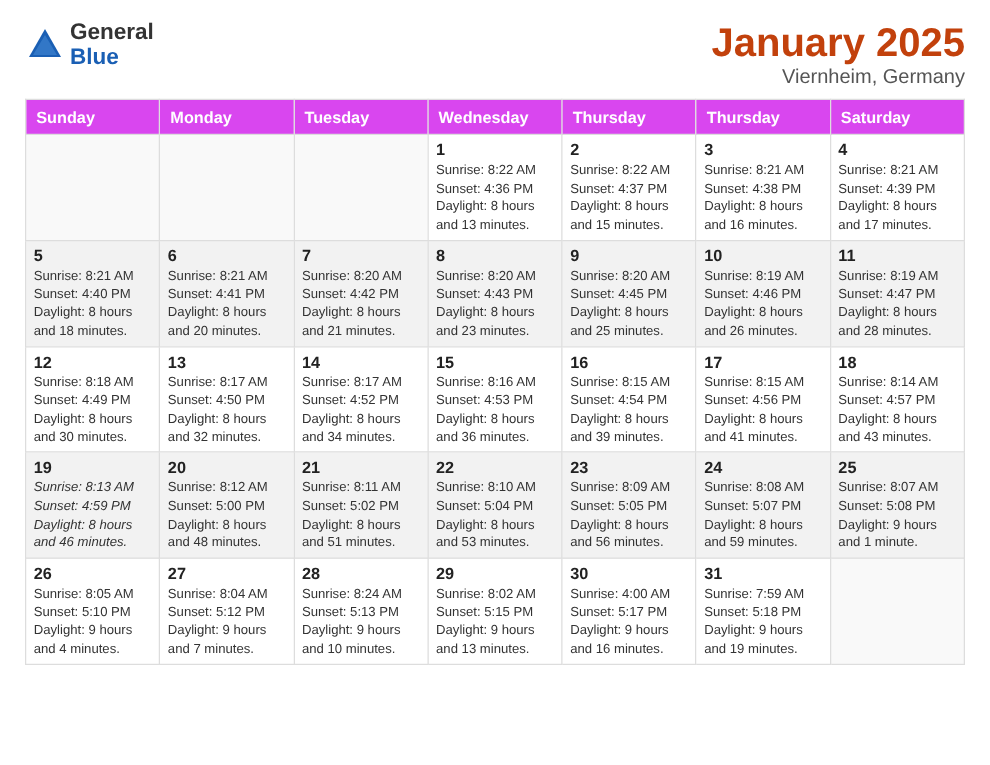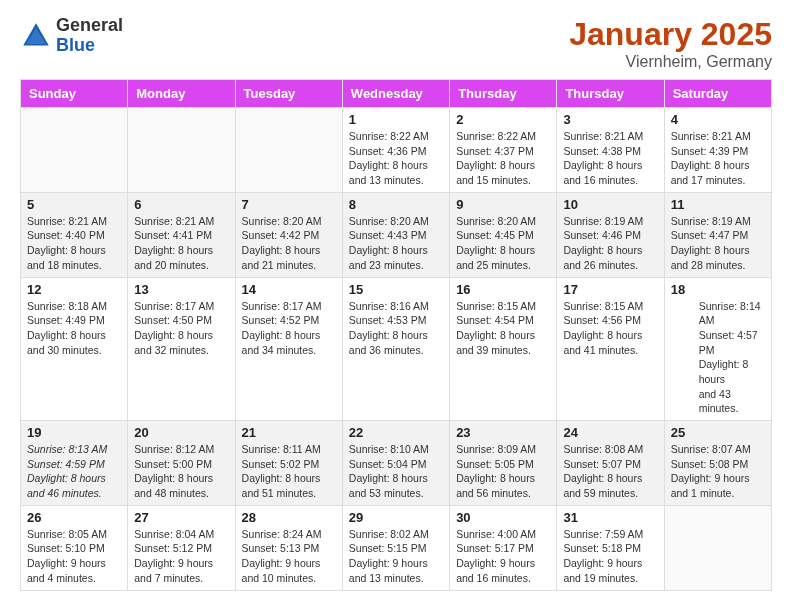--- a/index.html
+++ b/index.html
@@ -255,21 +255,21 @@
           </td>
           <td>
             <div class="day-number">17</div>
             <div class="day-info" style="white-space: pre-line;">Sunrise: 8:15 AM
 Sunset: 4:56 PM
 Daylight: 8 hours
 and 41 minutes.</div>
           </td>
           <td>
             <div class="day-number">18</div>
-            <div class="day-info" style="white-space: pre-line; margin-left: 28px;">Sunrise: 8:14 AM
+            <div class="day-info" style="white-space: pre-line;">Sunrise: 8:14 AM
 Sunset: 4:57 PM
 Daylight: 8 hours
 and 43 minutes.</div>
           </td>
         </tr>
         <tr class="row-shaded">
           <td>
             <div class="day-number">19</div>
             <div class="day-info" style="white-space: pre-line; font-style: italic;">Sunrise: 8:13 AM
 Sunset: 4:59 PM

